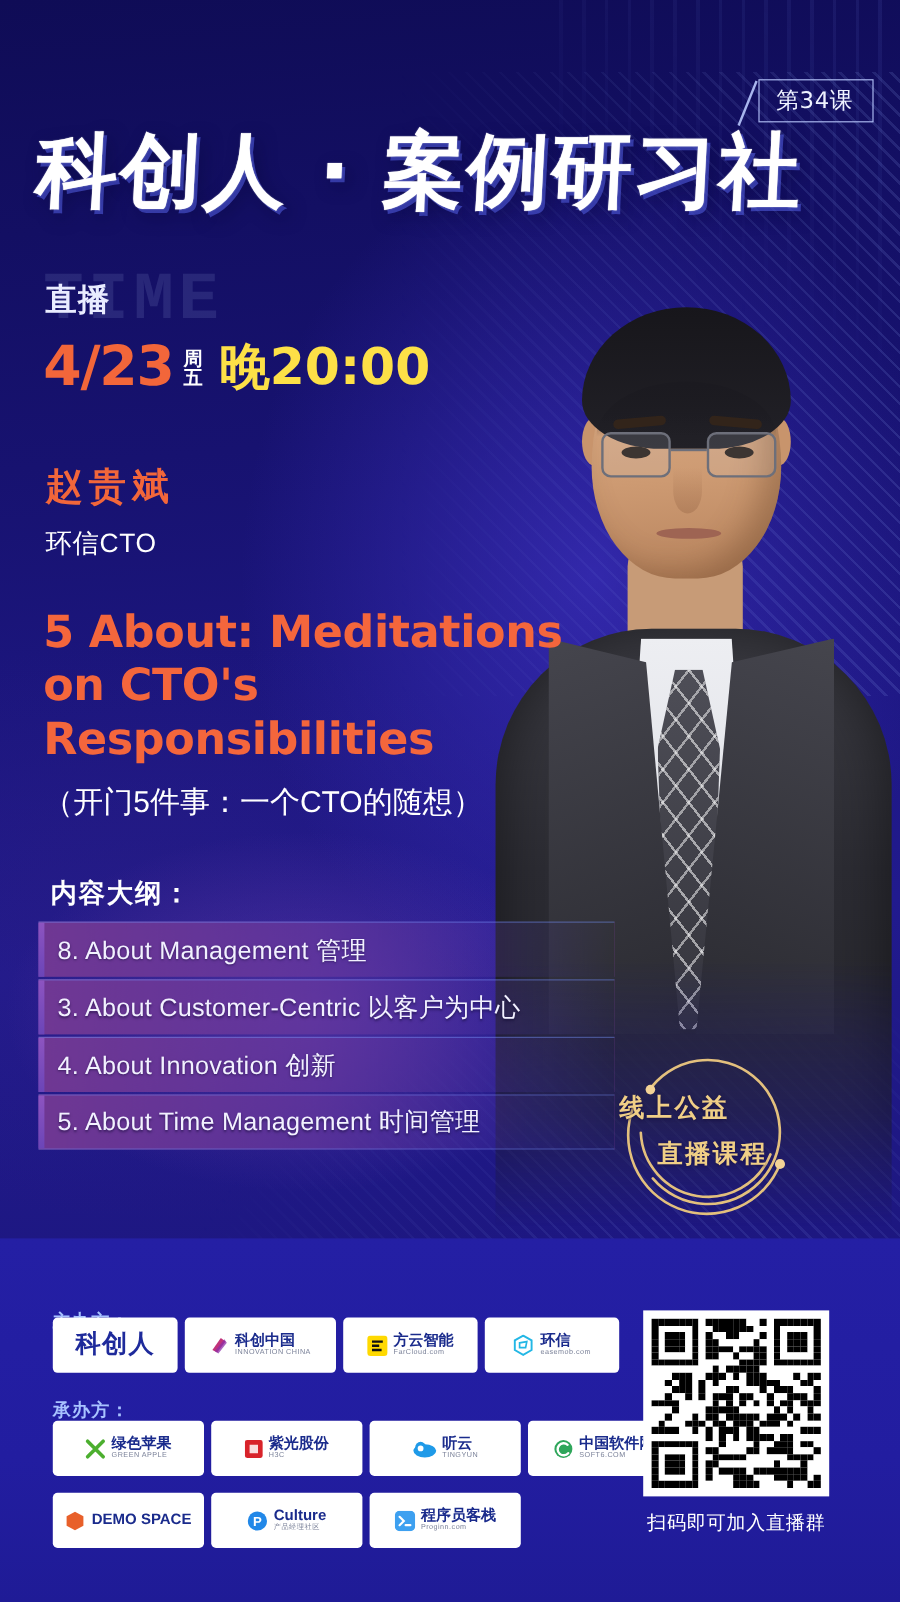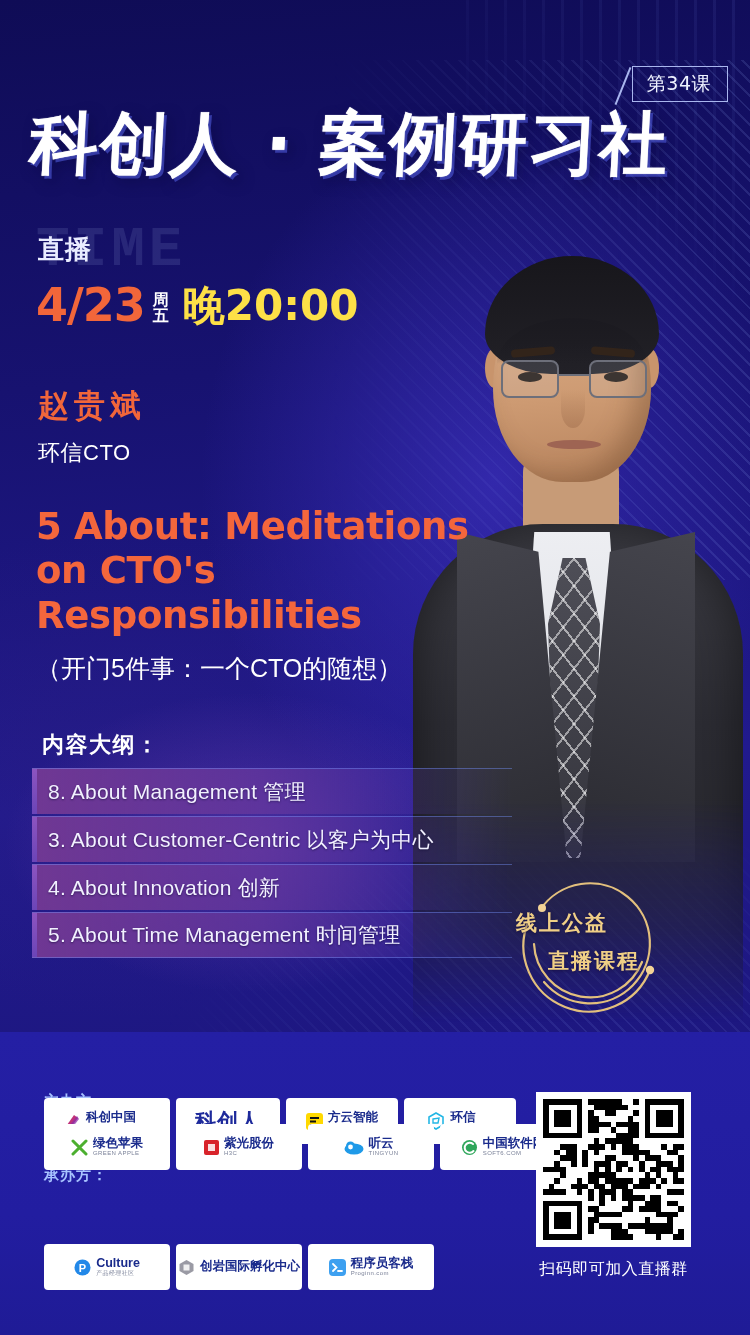--- a/index.html
+++ b/index.html
@@ -269,21 +269,21 @@
     z-index:8;
   }
   .footer-label {
     font-size:15px; font-weight:bold; color:#a8c3ff; letter-spacing:1px;
   }
   .lbl-host { position:absolute; left:44px; top:1092px; z-index:9; }
   .lbl-org  { position:absolute; left:44px; top:1166px; z-index:9; }
 
   .logo-row { position:absolute; display:flex; gap:6px; z-index:9; }
   .row-host { left:44px; top:1098px; }
-  .row-org1 { left:44px; top:1124px; }
+  .row-org1 { left:44px; top:1184px; }
   .row-org2 { left:44px; top:1244px; }
 
   .logo-tile {
     height:46px; background:#ffffff; border-radius:4px;
     display:flex; align-items:center; justify-content:center;
     gap:5px; padding:0 8px; overflow:hidden;
   }
   .w1 { width:126px; } .w2 { width:104px; } .w3 { width:112px; }
 
   .lg-mark { flex:0 0 auto; display:flex; align-items:center; justify-content:center; }
@@ -387,35 +387,35 @@
     <div class="gold-text">
       <span class="gold-l1">线上公益</span>
       <span class="gold-l2">直播课程</span>
     </div>
   </div>
 
   <div class="footer"></div>
 
   <div class="footer-label lbl-host">主办方：</div>
   <div class="logo-row row-host" id="row-host">
+      <div class="logo-tile w2">
+        <span class="lg-txt">
+          <span class="lg-big">科创人</span>
+        </span>
+      </div>
       <div class="logo-tile w1">
         <span class="lg-mark">
           <svg width="16" height="16" viewBox="0 0 16 16">
             <path d="M2 12 L9 2 L13 5 L6 14 Z" fill="#c0327a"></path>
             <path d="M4 13 L12 3 L14 6 L7 15 Z" fill="#8e2fa8" opacity=".75"></path>
           </svg>
         </span>
         <span class="lg-txt">
           <span class="lg-cn">科创中国</span>
           <span class="lg-en">INNOVATION CHINA</span>
-        </span>
-      </div>
-      <div class="logo-tile w2">
-        <span class="lg-txt">
-          <span class="lg-big">科创人</span>
         </span>
       </div>
       <div class="logo-tile w3">
         <span class="lg-mark">
           <svg width="17" height="17" viewBox="0 0 17 17">
             <rect width="17" height="17" rx="3" fill="#ffd900"></rect>
             <path d="M4 5h9M4 8.5h6M4 12h8" stroke="#111" stroke-width="2"></path>
           </svg>
         </span>
         <span class="lg-txt">
@@ -485,38 +485,37 @@
         <span class="lg-txt">
           <span class="lg-cn">中国软件网</span>
           <span class="lg-en">SOFT6.COM</span>
         </span>
       </div>
     </div>
   <div class="logo-row row-org2" id="row-org2">
       <div class="logo-tile w1">
         <span class="lg-mark">
           <svg width="17" height="17" viewBox="0 0 17 17">
+            <path d="M8.5 .8 L15.5 4.6 V12.4 L8.5 16.2 L1.5 12.4 V4.6 Z" fill="#e8602a"></path>
+          </svg>
+        </span>
+        <span class="lg-txt">
+          <span class="lg-cn">DEMO SPACE</span>
+        </span>
+      </div>
+      <div class="logo-tile w1">
+        <span class="lg-mark">
+          <svg width="17" height="17" viewBox="0 0 17 17">
             <circle cx="8.5" cy="8.5" r="8" fill="#2288e8"></circle>
             <text x="8.5" y="12.5" font-size="11" font-family="Liberation Sans,sans-serif" font-weight="bold" fill="#fff" text-anchor="middle">P</text>
           </svg>
         </span>
         <span class="lg-txt">
           <span class="lg-cn">Culture</span>
           <span class="lg-en">产品经理社区</span>
-        </span>
-      </div>
-      <div class="logo-tile w1">
-        <span class="lg-mark">
-          <svg width="17" height="17" viewBox="0 0 17 17">
-            <path d="M8.5 1 L15.5 5 V12 L8.5 16 L1.5 12 V5 Z" fill="#9a9aa4"></path>
-            <rect x="5.5" y="5.5" width="6" height="6" fill="#fff" opacity=".85"></rect>
-          </svg>
-        </span>
-        <span class="lg-txt">
-          <span class="lg-cn">创岩国际孵化中心</span>
         </span>
       </div>
       <div class="logo-tile w1">
         <span class="lg-mark">
           <svg width="17" height="17" viewBox="0 0 17 17">
             <rect width="17" height="17" rx="4" fill="#3da0f0"></rect>
             <path d="M4 5 L7.5 8.5 L4 12 M9 12 H13" stroke="#fff" stroke-width="1.8" fill="none" stroke-linecap="round"></path>
           </svg>
         </span>
         <span class="lg-txt">

